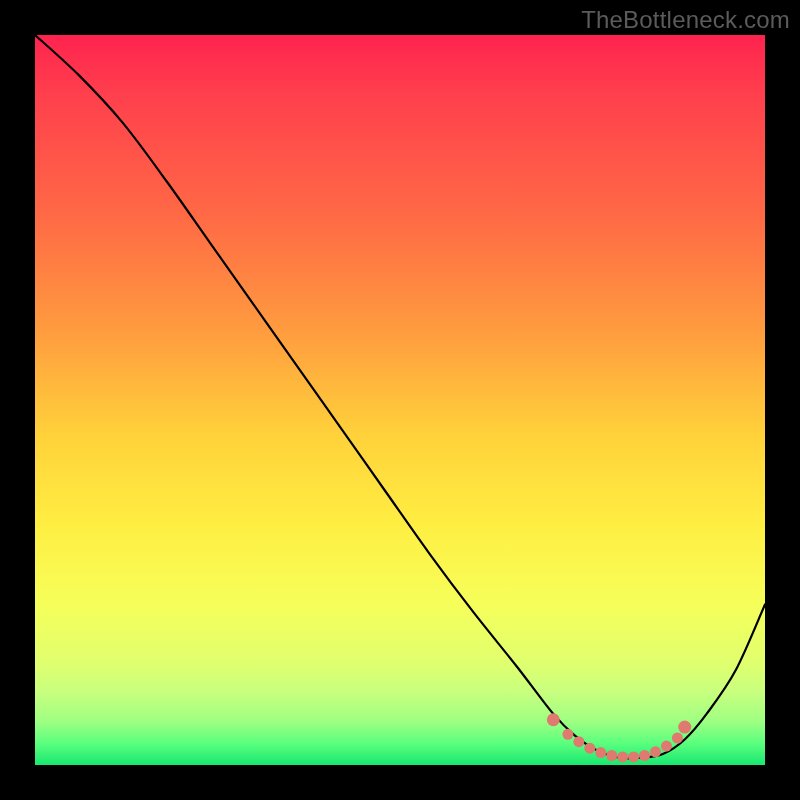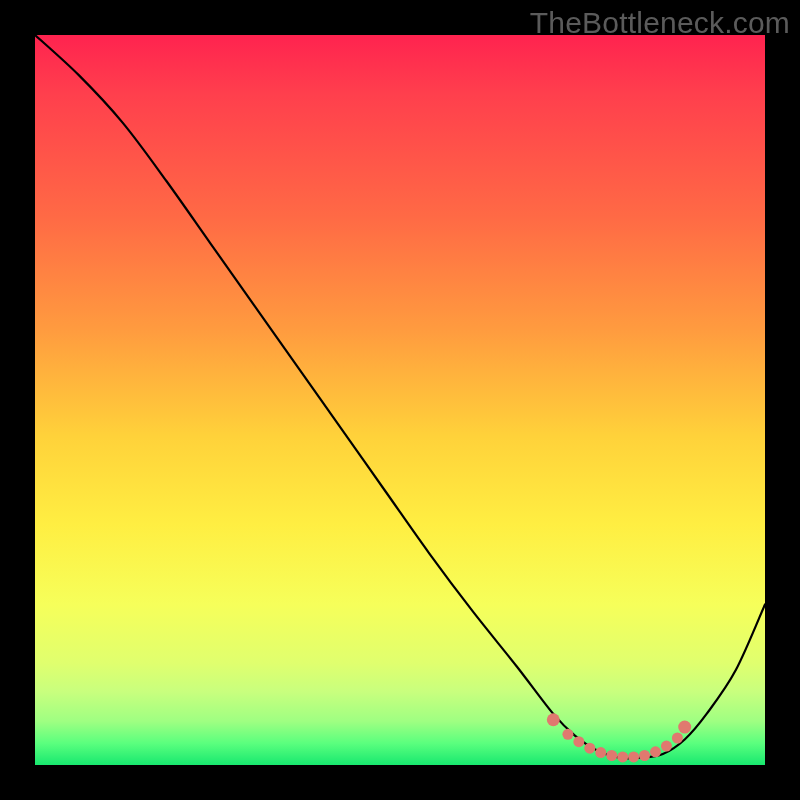--- a/index.html
+++ b/index.html
@@ -8,21 +8,21 @@
     position: relative;
     width: 800px;
     height: 800px;
     background: #000;
   }
   .watermark {
     position: absolute;
     top: 6px;
     right: 10px;
     font-family: Arial, Helvetica, sans-serif;
-    font-size: 30px;
+    font-size: 24px;
     font-weight: 500;
     color: #5b5b5b;
     letter-spacing: 0.2px;
     z-index: 10;
   }
   .plot-clip {
     position: absolute;
     left: 35px;
     top: 35px;
     width: 730px;

